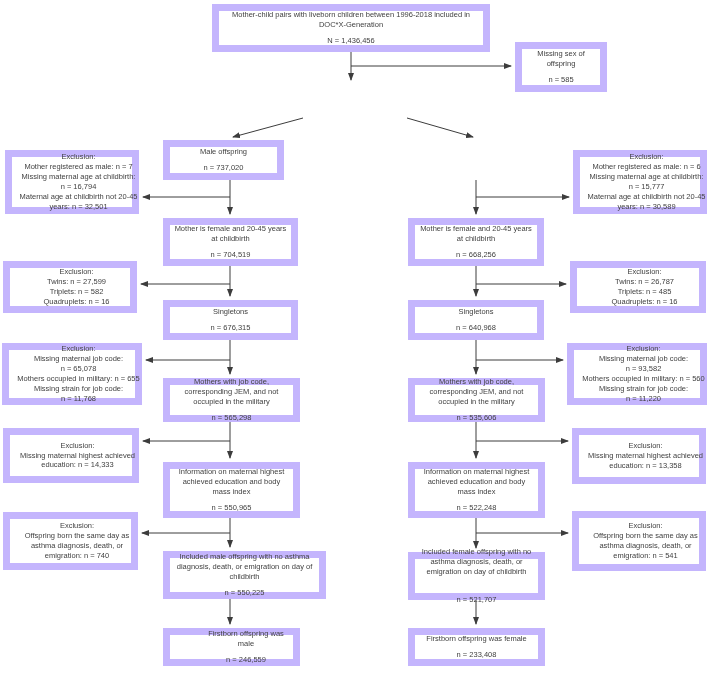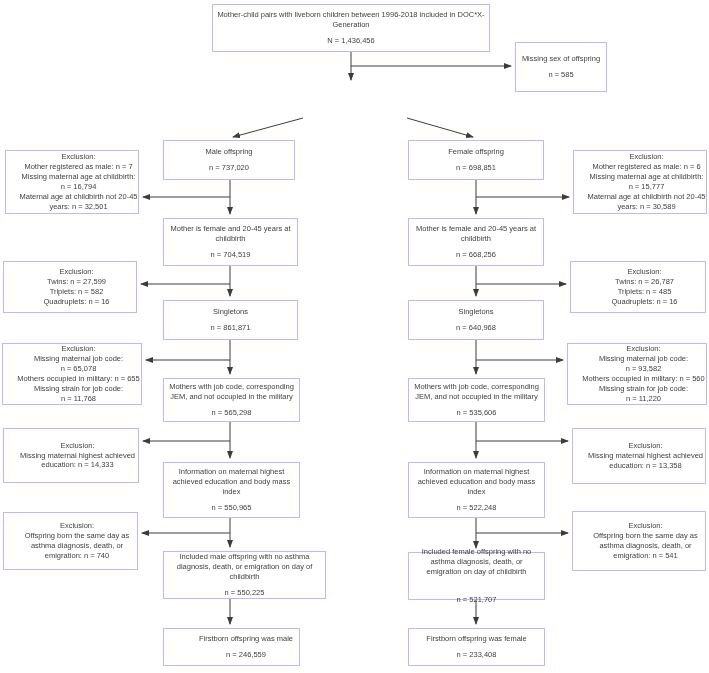--- a/index.html
+++ b/index.html
@@ -2,21 +2,21 @@
 <html><head>
 <meta charset="utf-8">
 <style>
   html,body{margin:0;padding:0;background:#ffffff;}
   .canvas{
     position:relative;width:709px;height:673px;overflow:hidden;
     font-family:"Liberation Sans",sans-serif;color:#3f3f3f;background:#fff;
   }
   svg.arrows{position:absolute;left:0;top:0;z-index:1;}
   .node{
-    position:absolute;z-index:2;background:#fff;border:1px solid #c4b5fd;
+    position:absolute;z-index:2;background:#fff;border:7px solid #c4b5fd;
     box-sizing:border-box;display:flex;flex-direction:column;align-items:center;
     justify-content:center;text-align:center;font-size:7.5px;line-height:1.32;
     padding:2px 3px;
   }
   .node .nn{margin-top:6px;}
   .excl div{white-space:nowrap;padding-left:13px;}
 </style>
 </head>
 <body>
 
@@ -64,21 +64,21 @@
     <div class="nt">Mother-child pairs with liveborn children between 1996-2018 included in DOC*X-Generation</div>
     <div class="nn">N = 1,436,456</div>
   </div>
 
   <div class="node" style="left:515px;top:42px;width:92px;height:50px;">
     <div class="nt">Missing sex of offspring</div>
     <div class="nn">n = 585</div>
   </div>
 
 
-  <div class="node" style="left:163px;top:140px;width:132px;height:40px;">
+  <div class="node" style="left:163px;top:140px;width:121px;height:40px;">
     <div class="nt">Male offspring</div>
     <div class="nn">n = 737,020</div>
   </div>
 
   <div class="node excl" style="left:5px;top:150px;width:134px;height:64px;">
       <div>Exclusion:</div>
       <div>Mother registered as male: n = 7</div>
       <div>Missing maternal age at childbirth:</div>
       <div>n = 16,794</div>
       <div>Maternal age at childbirth not 20-45</div>
@@ -92,21 +92,21 @@
 
   <div class="node excl" style="left:3px;top:261px;width:134px;height:52px;">
       <div>Exclusion:</div>
       <div>Twins: n = 27,599</div>
       <div>Triplets: n = 582</div>
       <div>Quadruplets: n = 16</div>
     </div>
 
   <div class="node" style="left:163px;top:300px;width:135px;height:40px;">
     <div class="nt">Singletons</div>
-    <div class="nn">n = 861,871</div>
+    <div class="nn">n = 676,315</div>
   </div>
 
   <div class="node excl" style="left:2px;top:343px;width:140px;height:62px;">
       <div>Exclusion:</div>
       <div>Missing maternal job code:</div>
       <div>n = 65,078</div>
       <div>Mothers occupied in military: n = 655</div>
       <div>Missing strain for job code:</div>
       <div>n = 11,768</div>
     </div>
@@ -137,24 +137,20 @@
   <div class="node" style="left:163px;top:551px;width:163px;height:48px;">
     <div class="nt">Included male offspring with no asthma diagnosis, death, or emigration on day of childbirth</div>
     <div class="nn">n = 550,225</div>
   </div>
 
   <div class="node" style="left:163px;top:628px;width:137px;height:38px;padding-left:32px;">
     <div class="nt">Firstborn offspring was male</div>
     <div class="nn">n = 246,559</div>
   </div>
 
-  <div class="node" style="left:408px;top:140px;width:136px;height:40px;">
-    <div class="nt">Female offspring</div>
-    <div class="nn">n = 698,851</div>
-  </div>
 
   <div class="node excl" style="left:573px;top:150px;width:134px;height:64px;">
       <div>Exclusion:</div>
       <div>Mother registered as male: n = 6</div>
       <div>Missing maternal age at childbirth:</div>
       <div>n = 15,777</div>
       <div>Maternal age at childbirth not 20-45</div>
       <div>years: n = 30,589</div>
     </div>
 

